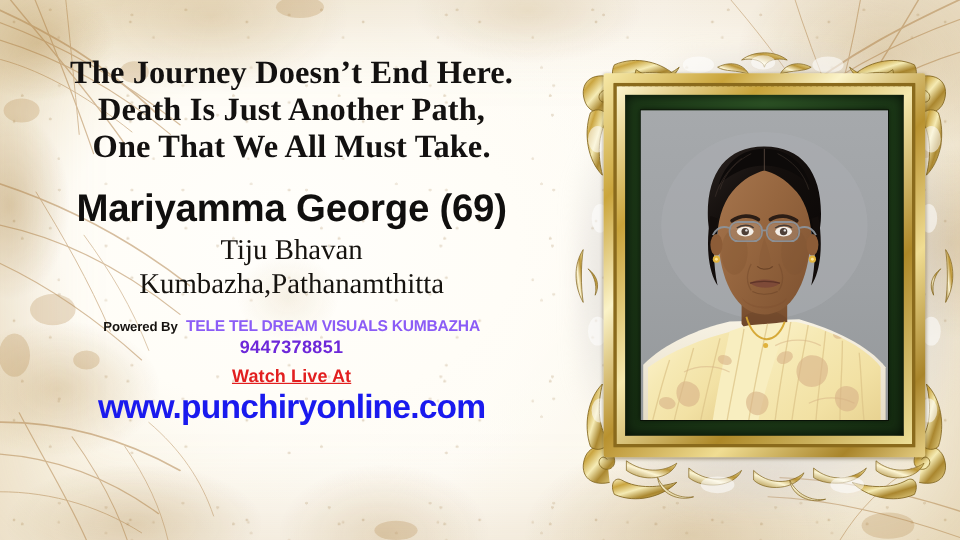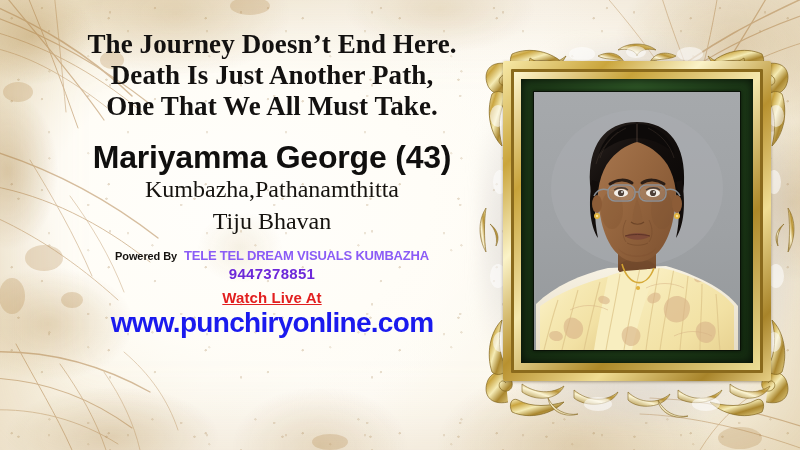--- a/index.html
+++ b/index.html
@@ -52,24 +52,23 @@
     background-size:97px 83px, 113px 91px, 79px 101px, 131px 73px, 88px 119px, 103px 87px, 121px 97px, 93px 109px;
   }
   #bg-branch{opacity:.85;}
   #bg-branch svg{width:100%;height:100%;display:block;}
   #bg-vignette{
     box-shadow:inset 0 0 70px 18px rgba(190,160,110,.22);
   }
 
   
   #text-col{
-    position:absolute;left:0;top:0;width:486px;height:368px;
+    position:absolute;left:0;top:16px;width:486px;height:368px;
     display:flex;flex-direction:column;align-items:center;
     z-index:5;
-    padding-left:29px;
   }
   #quote-block{margin-top:29px;text-align:center;}
   .quote-line{
     font-family:"Liberation Serif", serif;
     font-size:27px;line-height:31px;color:#131110;
     font-weight:700;letter-spacing:.1px;white-space:nowrap;
   }
   #deceased-name{
     margin-top:17px;
     font-family:"Liberation Sans", sans-serif;
@@ -220,23 +219,23 @@
   <div class="bg-layer" id="bg-vignette"></div>
 
   <div id="text-col" class="nosel">
 
     <div id="quote-block">
       <div class="quote-line">The Journey Doesn’t End Here.</div>
       <div class="quote-line">Death Is Just Another Path,</div>
       <div class="quote-line">One That We All Must Take.</div>
     </div>
 
-    <div id="deceased-name">Mariyamma George (43)</div>
+    <div id="deceased-name">Mariyamma George (69)</div>
+    <div class="addr-line" id="addr-1">Tiju Bhavan</div>
     <div class="addr-line" id="addr-2">Kumbazha,Pathanamthitta</div>
-    <div class="addr-line" id="addr-1">Tiju Bhavan</div>
 
 
     <div id="powered-row">
       <span id="powered-by">Powered By</span>
       <span id="provider-name">TELE TEL DREAM VISUALS KUMBAZHA</span>
     </div>
     <div id="phone-number">9447378851</div>
 
     <div id="watch-live-label">Watch Live At</div>
     <div id="website-url">www.punchiryonline.com</div>

